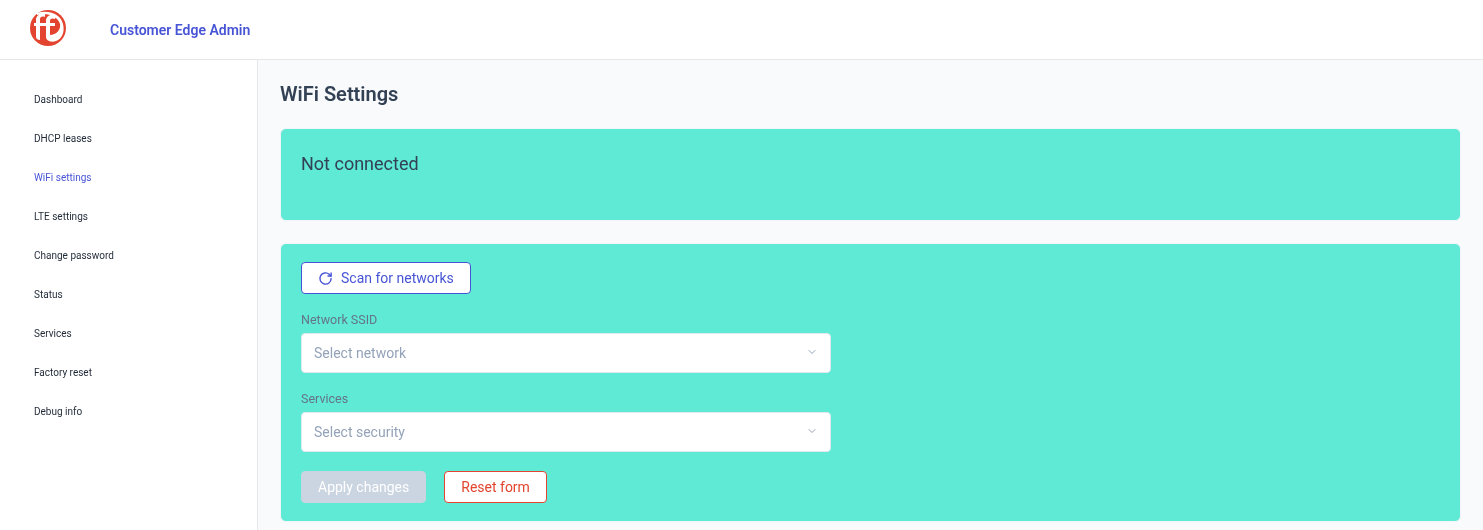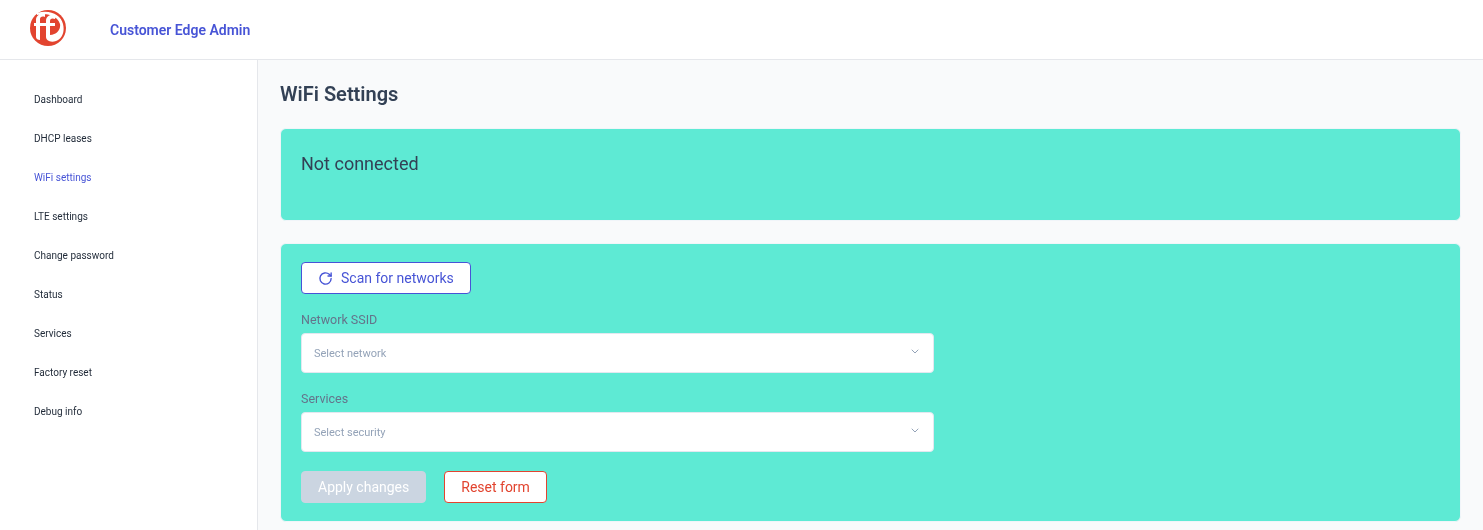--- a/index.html
+++ b/index.html
@@ -100,29 +100,29 @@
       margin-top: 18px;
     }
     .form-label {
       display: block;
       font-size: 12.5px;
       color: #64748b;
       margin-bottom: 6px;
     }
     .select {
       position: relative;
-      width: 633px;
+      width: 530px;
       height: 40px;
       border: 1px solid #e2e8f0;
       border-radius: 4px;
       display: flex;
       align-items: center;
       padding: 0 12px;
       color: #94a3b8;
-      font-size: 11px;
+      font-size: 14px;
       background: #fff;
       cursor: pointer;
     }
     .select .chevron {
       position: absolute;
       right: 12px;
       top: 50%;
       transform: translateY(-50%);
       color: #94a3b8;
     }

